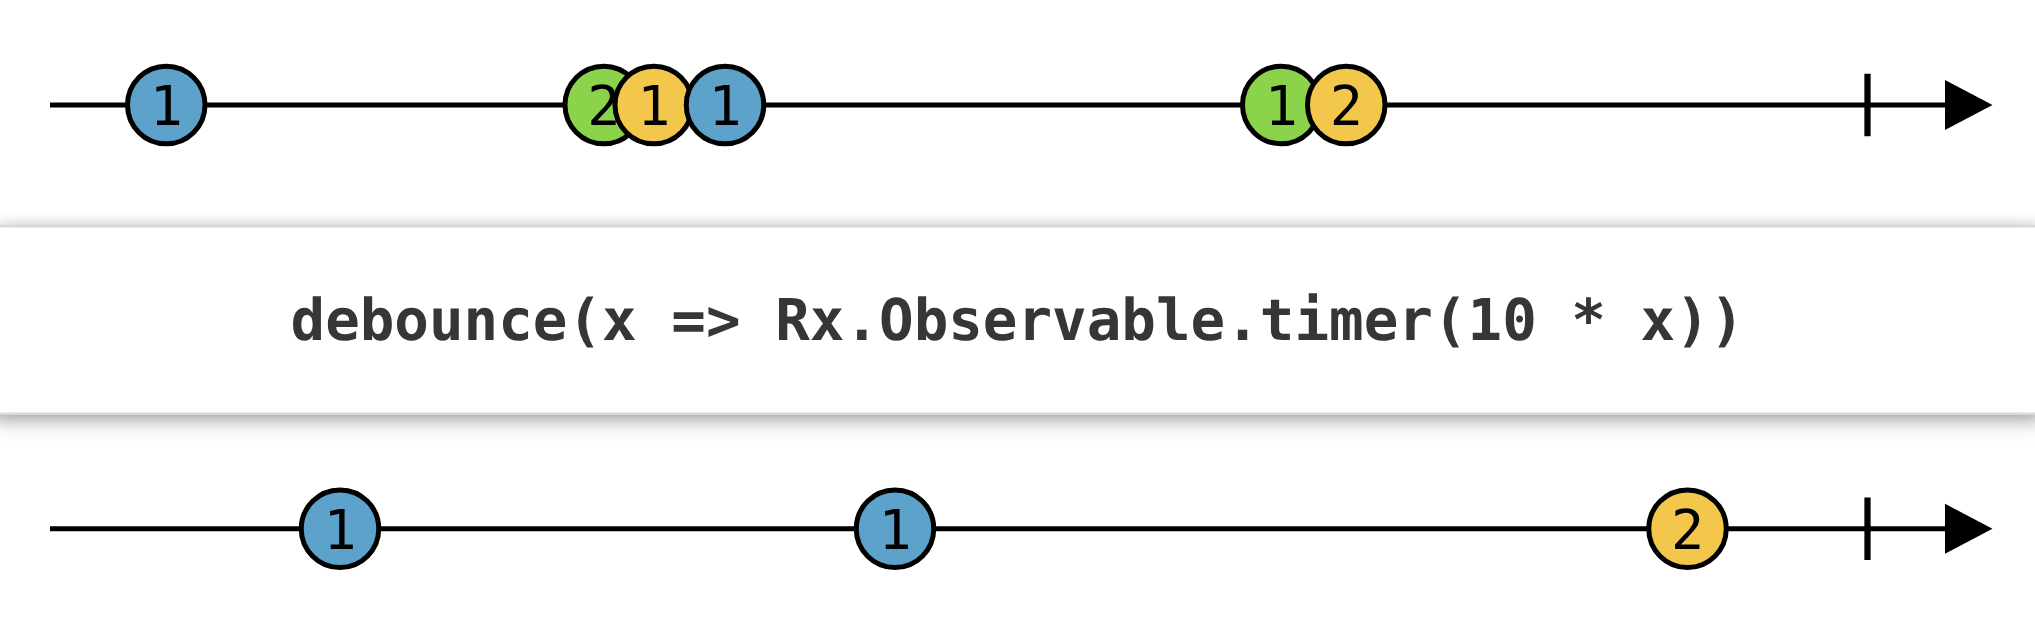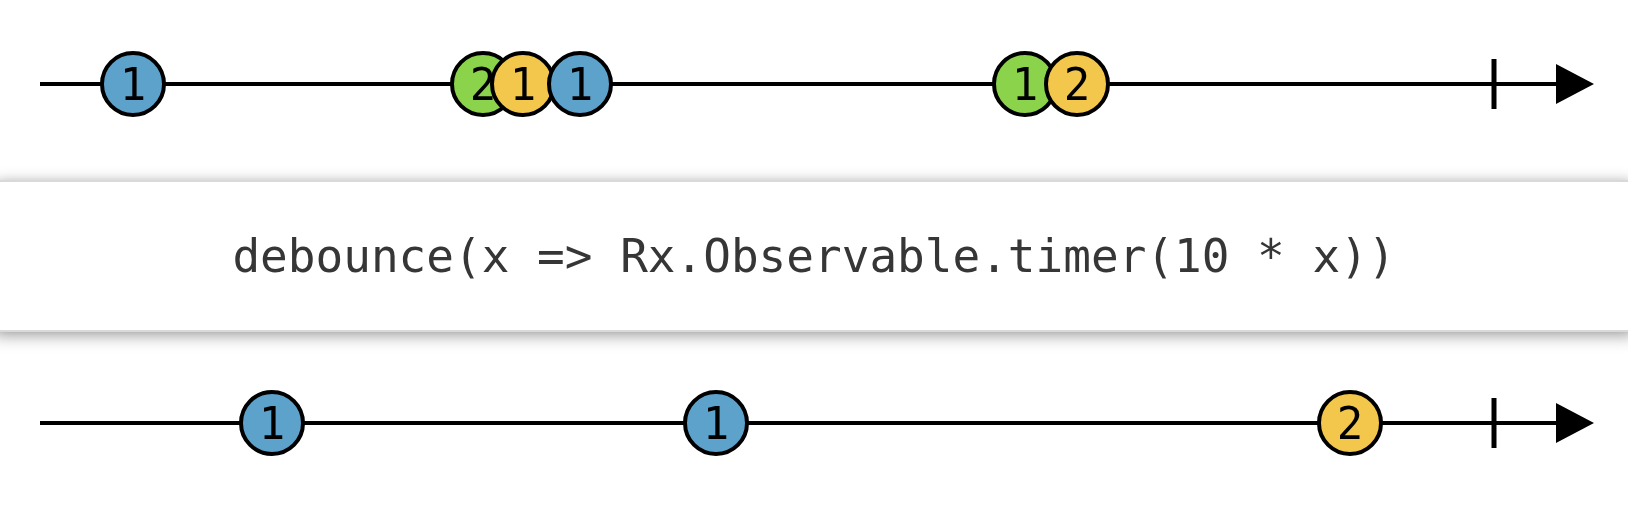--- a/index.html
+++ b/index.html
@@ -28,21 +28,21 @@
     border-bottom: 2px solid var(--box-border, #d9d9d9);
     box-shadow: 0 7px 16px -5px rgba(0,0,0,0.45), 0 -6px 14px -8px rgba(0,0,0,0.28);
     display: flex;
     align-items: center;
     justify-content: center;
     z-index: 2;
   }
   .operator-expression {
     font-family: "DejaVu Sans Mono", "Liberation Mono", monospace;
     font-size: 46px;
-    font-weight: 400;
+    font-weight: 700;
     color: var(--op-text, #363636);
     white-space: pre;
   }
   .marble-text {
     font-family: "DejaVu Sans Mono", "Liberation Mono", monospace;
   }
 </style>
 </head>
 <body>
 

